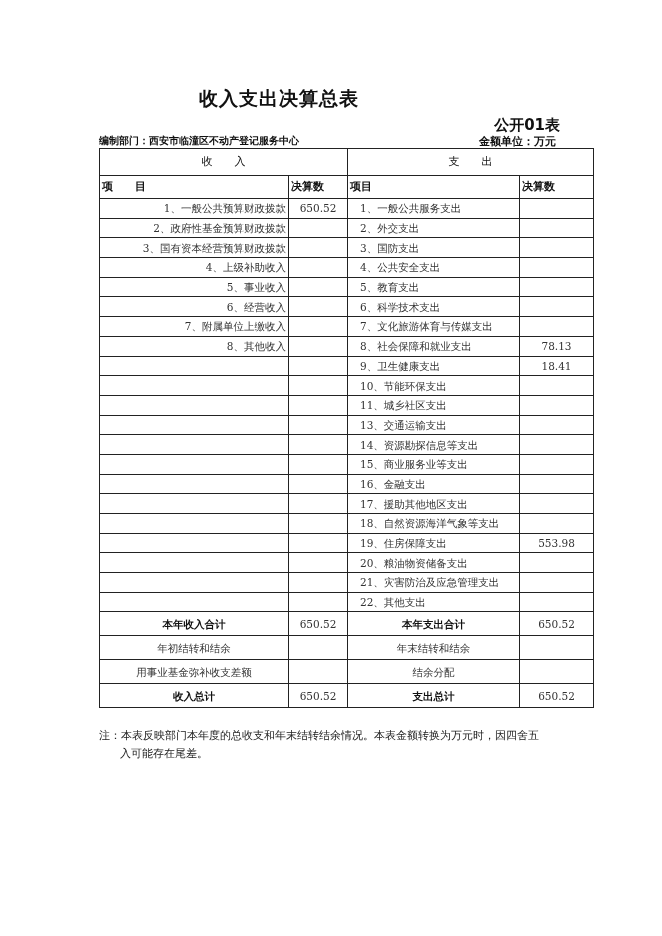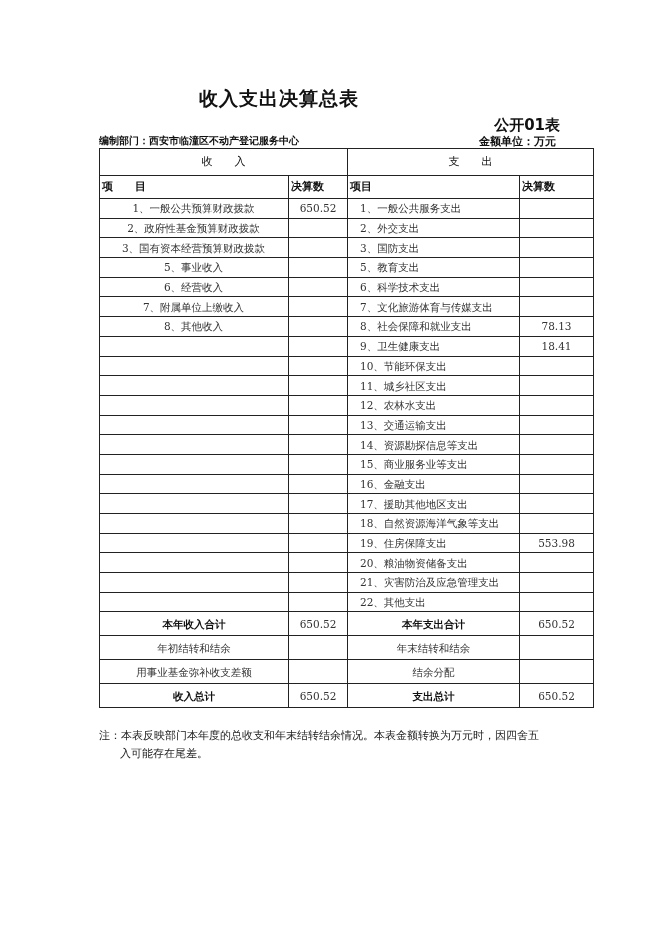--- a/index.html
+++ b/index.html
@@ -6,21 +6,21 @@
   body { width:662px; height:936px; position:relative; font-family:"DejaVu Serif","Liberation Serif",serif; color:#111; overflow:hidden; }
   .title { position:absolute; left:0; width:558px; top:86px; text-align:center; font-size:19px; font-weight:bold; font-family:"DejaVu Sans","Liberation Sans",sans-serif; letter-spacing:1px; }
   .form-no { position:absolute; right:102px; top:116px; font-size:15px; font-weight:bold; font-family:"DejaVu Sans","Liberation Sans",sans-serif; }
   .dept { position:absolute; left:99px; top:134px; font-size:10px; font-weight:bold; font-family:"DejaVu Sans","Liberation Sans",sans-serif; }
   .unit { position:absolute; right:106px; top:134px; font-size:11px; font-weight:bold; font-family:"DejaVu Sans","Liberation Sans",sans-serif; }
   table { position:absolute; left:99px; top:148px; border-collapse:collapse; width:494px; table-layout:fixed; }
   td { border:1px solid #222; font-size:10.5px; padding:0 2px; height:18.7px; line-height:18px; white-space:nowrap; overflow:hidden; }
   tr.h1 td { height:26px; text-align:center; font-family:"DejaVu Sans","Liberation Sans",sans-serif; font-size:11px; }
   tr.h2 td { height:22px; font-weight:bold; font-family:"DejaVu Sans","Liberation Sans",sans-serif; font-size:11px; }
   td.num { text-align:center; color:#333; }
-  td.item-l { text-align:center; padding-left:1px; color:#333;margin-left:24px; }
+  td.item-l { text-align:right; padding-left:1px; color:#333;margin-left:24px; }
   td.item-r { text-align:left; padding-left:12px; color:#333; }
   tr.sum td { height:23px; }
   td.bold-c { text-align:center; font-weight:bold; font-family:"DejaVu Sans","Liberation Sans",sans-serif; }
   td.plain-c { text-align:center; color:#333; }
   .note { position:absolute; left:99px; top:727px; width:480px; font-size:11px; line-height:18px; color:#222; }
   .note .l2 { padding-left:21px; display:block; }
 </style>
 </head>
 <body>
 
@@ -59,20 +59,26 @@
         <td class="item-r">2、外交支出</td>
         <td class="num"></td>
       </tr>
       <tr>
         <td class="item-l">3、国有资本经营预算财政拨款</td>
         <td class="num"></td>
         <td class="item-r">3、国防支出</td>
         <td class="num"></td>
       </tr>
       <tr>
+        <td class="item-l">4、上级补助收入</td>
+        <td class="num"></td>
+        <td class="item-r">4、公共安全支出</td>
+        <td class="num"></td>
+      </tr>
+      <tr>
         <td class="item-l">5、事业收入</td>
         <td class="num"></td>
         <td class="item-r">5、教育支出</td>
         <td class="num"></td>
       </tr>
       <tr>
         <td class="item-l">6、经营收入</td>
         <td class="num"></td>
         <td class="item-r">6、科学技术支出</td>
         <td class="num"></td>
@@ -98,26 +104,20 @@
       <tr>
         <td class="item-l"></td>
         <td class="num"></td>
         <td class="item-r">10、节能环保支出</td>
         <td class="num"></td>
       </tr>
       <tr>
         <td class="item-l"></td>
         <td class="num"></td>
         <td class="item-r">11、城乡社区支出</td>
-        <td class="num"></td>
-      </tr>
-      <tr>
-        <td class="item-l"></td>
-        <td class="num"></td>
-        <td class="item-r">12、农林水支出</td>
         <td class="num"></td>
       </tr>
       <tr>
         <td class="item-l"></td>
         <td class="num"></td>
         <td class="item-r">13、交通运输支出</td>
         <td class="num"></td>
       </tr>
       <tr>
         <td class="item-l"></td>

